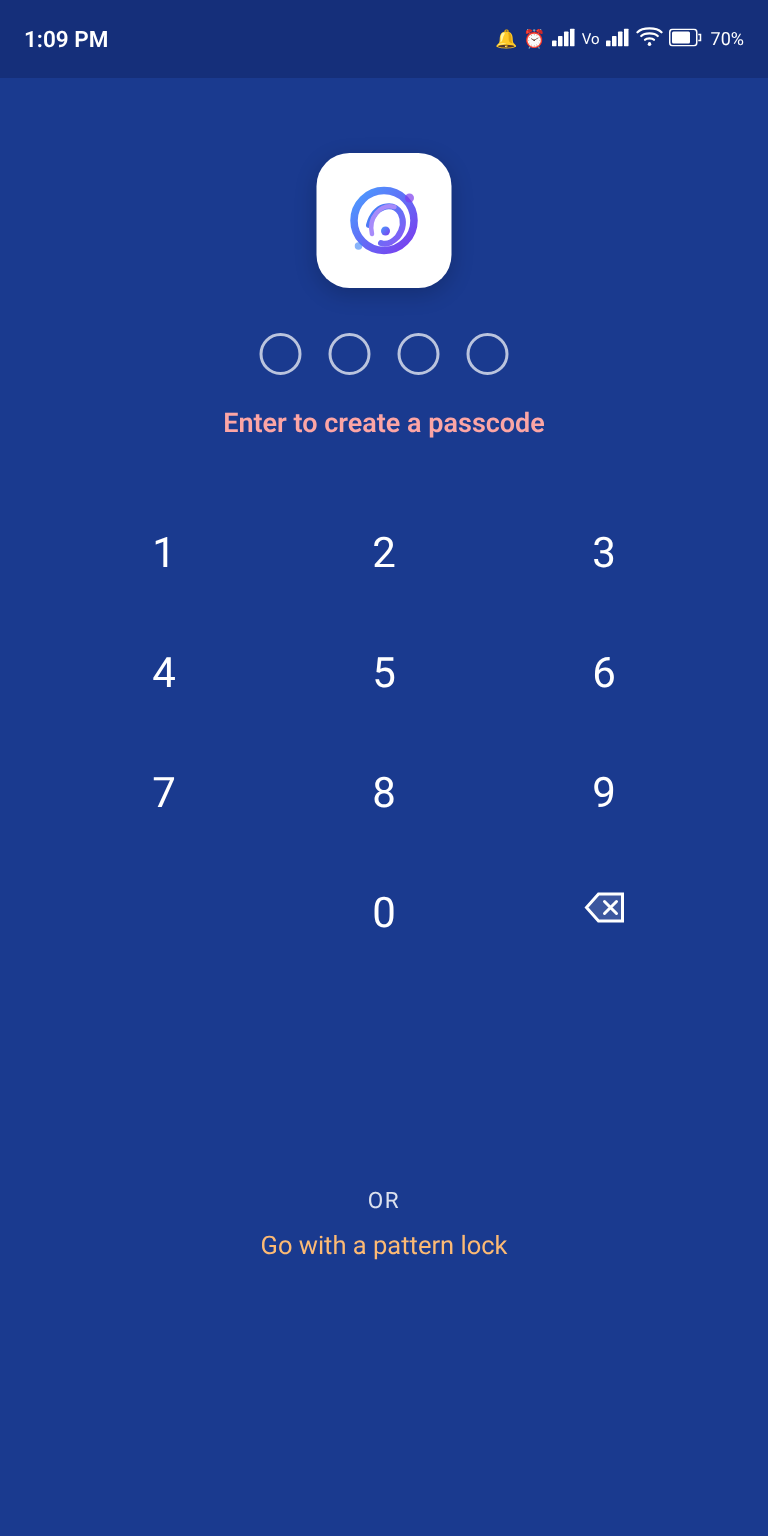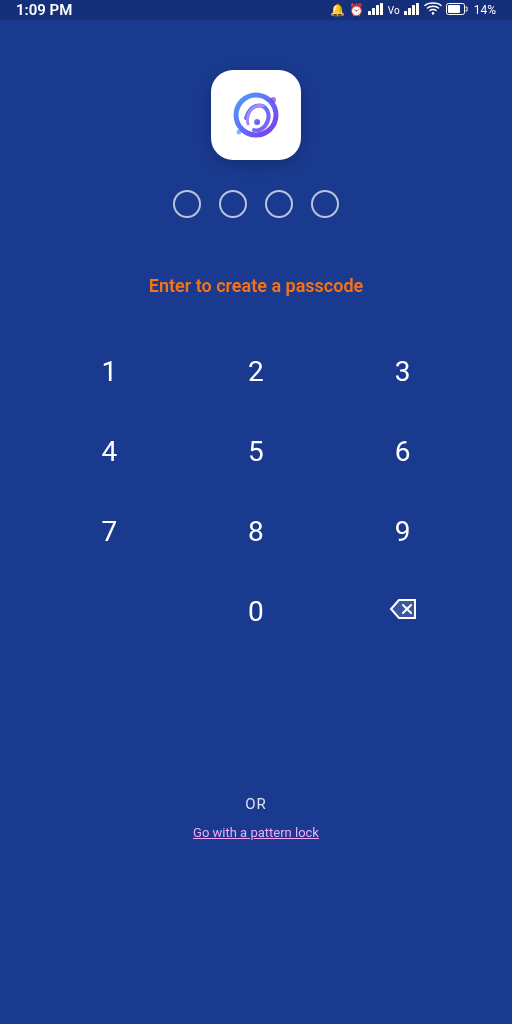--- a/index.html
+++ b/index.html
@@ -14,21 +14,21 @@
       display: flex;
       flex-direction: column;
     }
 
     
     .status-bar {
       display: flex;
       justify-content: space-between;
       align-items: center;
       padding: 8px 16px;
-      height: 20px;
+      height: 52px;
       background-color: #152f7a;
     }
 
     .status-time {
       color: white;
       font-size: 15px;
       font-weight: 600;
     }
 
     .status-icons {
@@ -85,26 +85,25 @@
     .passcode-dot {
       width: 28px;
       height: 28px;
       border-radius: 50%;
       border: 2px solid rgba(255,255,255,0.7);
       background: transparent;
     }
 
     
     .instruction-text {
-      color: #f97316;
+      color: #fca5a5;
       font-size: 18px;
       font-weight: 600;
       margin-bottom: 35px;
       text-align: right;
-      margin-top: 35px;
     }
 
     
     .numpad {
       width: 440px;
       display: grid;
       grid-template-columns: repeat(3, 1fr);
       gap: 0;
     }
 
@@ -142,23 +141,22 @@
       gap: 12px;
     }
 
     .or-text {
       color: rgba(255,255,255,0.85);
       font-size: 15px;
       letter-spacing: 1px;
     }
 
     .pattern-lock-link {
-      color: #f0abfc;
-      font-size: 13px;
-      text-decoration: underline;
+      color: #fdba74;
+      font-size: 17px;
       cursor: pointer;
     }
   </style>
 </head>
 <body>
 
 <div class="status-bar">
   <span class="status-time">1:09 PM</span>
   <div class="status-icons">
 
@@ -196,21 +194,21 @@
       </svg>
     </span>
 
     <span class="status-icon">
       <svg width="22" height="12" viewBox="0 0 22 12" fill="none">
         <rect x="0.5" y="0.5" width="18" height="11" rx="2" stroke="white" stroke-width="1"></rect>
         <rect x="2" y="2" width="12" height="8" rx="1" fill="white"></rect>
         <path d="M19.5 4 L21 4 L21 8 L19.5 8" stroke="white" stroke-width="1" fill="none"></path>
       </svg>
     </span>
-    <span class="battery-text">14%</span>
+    <span class="battery-text">70%</span>
   </div>
 </div>
 
 <div class="main-content">
 
   <div class="app-logo-container">
     <svg class="app-logo-svg" viewBox="0 0 70 70" fill="none" xmlns="http://www.w3.org/2000/svg">
 
       <defs>
         <linearGradient id="grad1" x1="0%" y1="0%" x2="100%" y2="100%">

